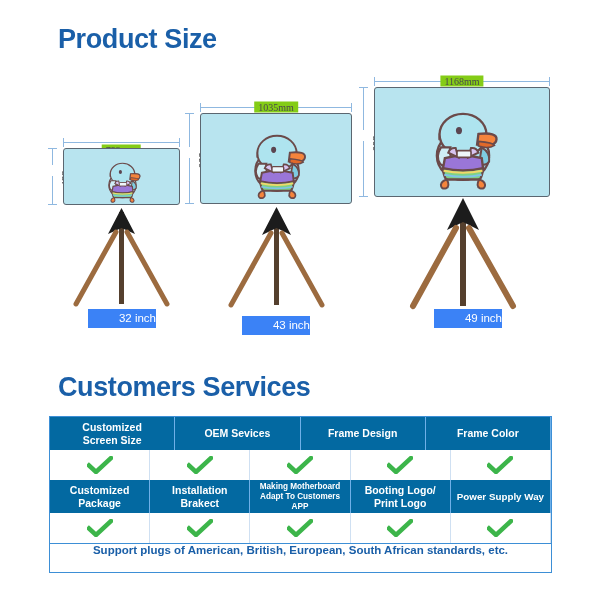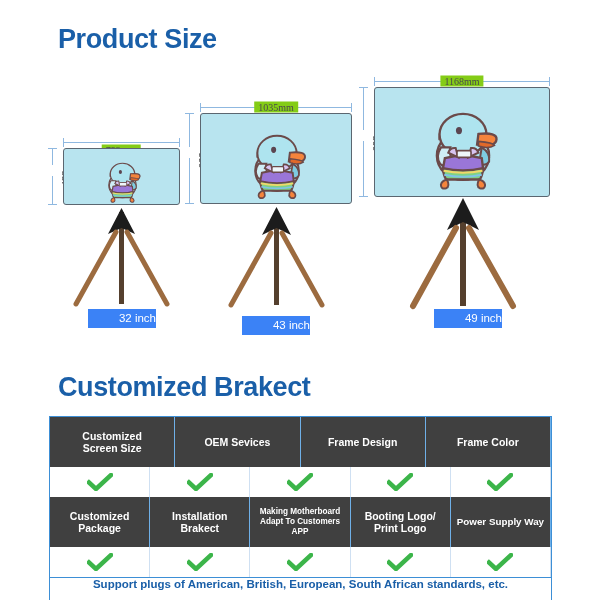--- a/index.html
+++ b/index.html
@@ -144,22 +144,22 @@
     border-right: 1px solid #ffffff;
     display: flex;
     align-items: center;
     justify-content: center;
     text-align: center;
     padding: 2px 2px;
   }
   .tbl-cell:last-child { border-right: none; }
 
   .head-row {
-    background: #404040;
-    height: 50px;
+    background: #0369a1;
+    height: 33px;
   }
   .head-row .tbl-cell {
     color: #ffffff;
     font-weight: bold;
     font-size: 10.5px;
     line-height: 1.18;
     border-right: 1px solid #6fb0e8;
   }
   .head-row .tbl-cell.small-text {
     font-size: 8.2px;
@@ -333,21 +333,21 @@
         <line x1="51" y1="32" x2="8" y2="110" stroke="#9c6b3f" stroke-width="6" stroke-linecap="round"></line>
         <line x1="64" y1="32" x2="108" y2="110" stroke="#9c6b3f" stroke-width="6" stroke-linecap="round"></line>
       </svg>
     </div>
 
     <div class="size-badge" style="left:434px; top:249px; width:68px;">49 inch</div>
   </div>
 
 </div>
 
-<div class="section-title" id="title-customized-services">Customized Brakect</div>
+<div class="section-title" id="title-customized-services">Customers Services</div>
 
 <div id="services-table">
 
   <div class="tbl-row head-row">
     <div class="tbl-cell">Customized<br>Screen Size</div>
     <div class="tbl-cell">OEM Sevices</div>
     <div class="tbl-cell">Frame Design</div>
     <div class="tbl-cell">Frame Color</div>
   </div>
 

